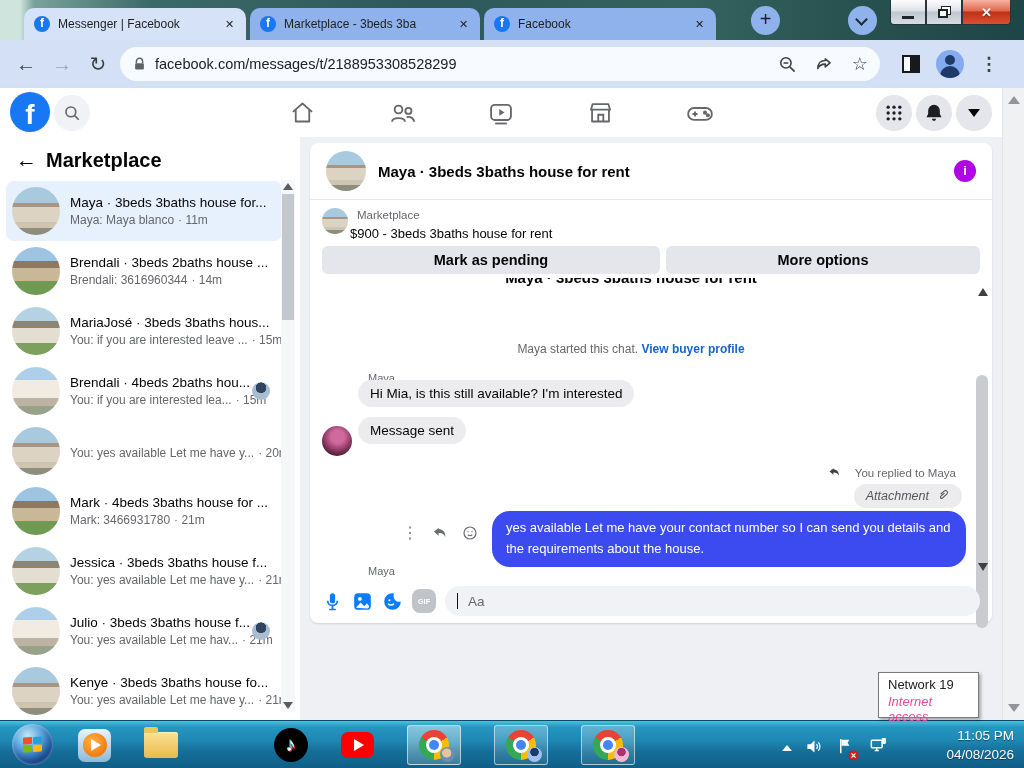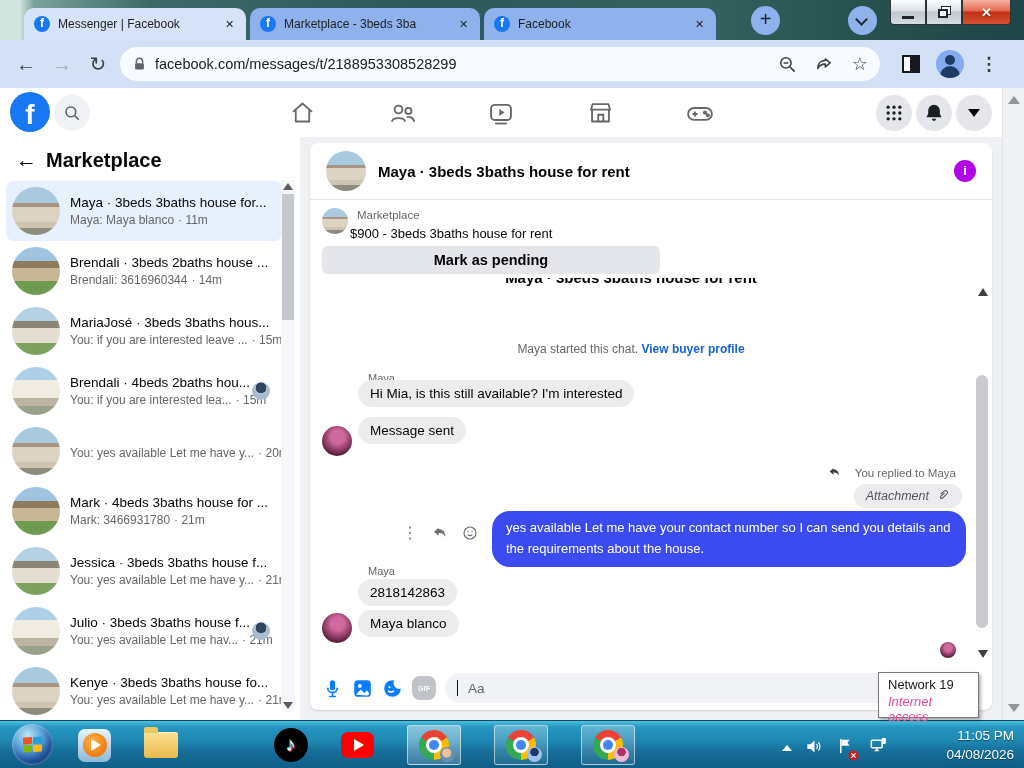--- a/index.html
+++ b/index.html
@@ -95,21 +95,21 @@
   .c-sub{font-size:12px;color:#65676b;margin-top:3px;white-space:nowrap;overflow:hidden;display:flex;gap:4px;}
   .seen-badge{position:absolute;right:12px;top:21px;width:18px;height:18px;border-radius:50%;
     background:radial-gradient(circle at 50% 32%,#30455e 0 34%,#a9bdd0 36%);}
   .sb-scroll{position:absolute;right:5px;top:43px;width:14px;height:532px;background:#f6f7f8;}
   .sb-arrow{position:absolute;left:2px;width:0;height:0;border-left:5px solid transparent;border-right:5px solid transparent;}
   .sb-arrow.up{top:3px;border-bottom:7px solid #5a5d61;}
   .sb-arrow.dn{bottom:3px;border-top:7px solid #5a5d61;}
   .sb-thumb{position:absolute;left:1px;top:14px;width:12px;height:126px;background:#c4c7cb;}
 
   
-  .chatcard{position:absolute;left:310px;top:6px;width:682px;height:567px;background:#fff;
+  .chatcard{position:absolute;left:310px;top:6px;width:682px;height:480px;background:#fff;
     border-radius:8px;box-shadow:0 1px 2px rgba(0,0,0,.12);}
   .cc-head{height:57px;display:flex;align-items:center;padding:0 16px;border-bottom:1px solid #e4e6ea;}
   .cc-av{width:40px;height:40px;border-radius:50%;flex:none;}
   .cc-title{margin-left:12px;font-size:15px;font-weight:600;color:#050505;flex:1;}
   .info-btn{width:22px;height:22px;border-radius:50%;background:#b005e6;color:#fff;flex:none;
     font-weight:700;font-size:13px;text-align:center;line-height:22px;}
   .banner{position:absolute;left:0;top:57px;width:682px;height:78px;}
   .b-av{position:absolute;left:12px;top:8px;width:26px;height:26px;border-radius:50%;}
   .b-src{position:absolute;left:47px;top:9px;font-size:11.5px;color:#65676b;}
   .b-price{position:absolute;left:40px;top:26px;font-size:13px;color:#050505;}
@@ -471,20 +471,21 @@
         <span class="cc-av av0"></span>
         <span class="cc-title">Maya · 3beds 3baths house for rent</span>
         <span class="info-btn">i</span>
       </div>
 
       <div class="banner">
         <span class="b-av av0"></span>
         <span class="b-src">Marketplace</span>
         <span class="b-price">$900 - 3beds 3baths house for rent</span>
         <div class="mk-btn b1">Mark as pending</div>
+        <div class="mk-btn b2">More options</div>
       </div>
 
       <div class="msg-area">
         <div class="clipped-title">Maya · 3beds 3baths house for rent</div>
         <div class="sys-row">
           <span>Maya started this chat.</span>
           <span class="sys-link">View buyer profile</span>
         </div>
         <div class="sender-lbl" style="top:94px">Maya</div>
         <div class="bub" style="top:102px;left:48px">Hi Mia, is this still available? I'm interested</div>

